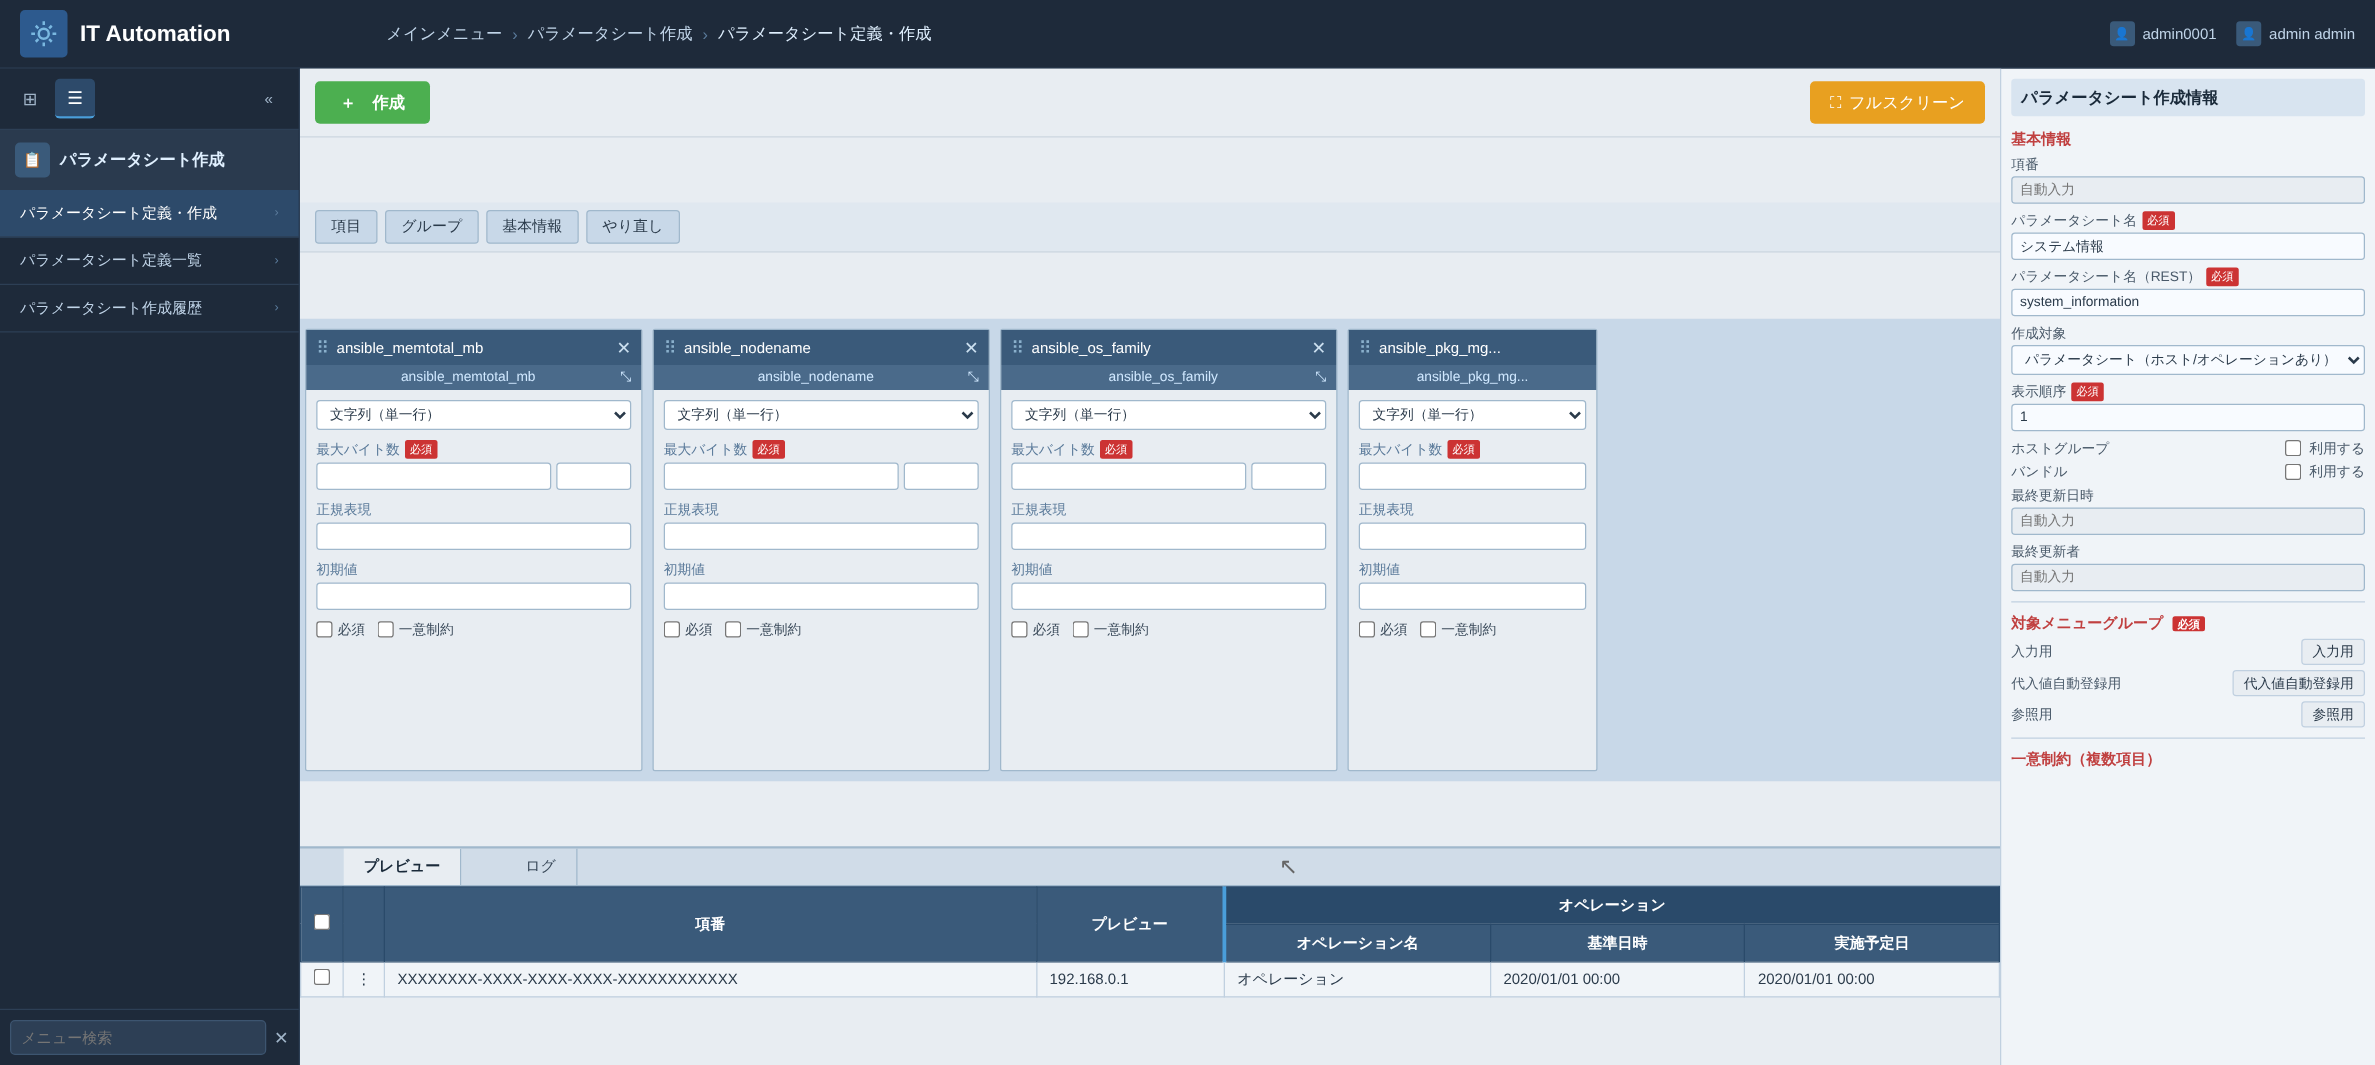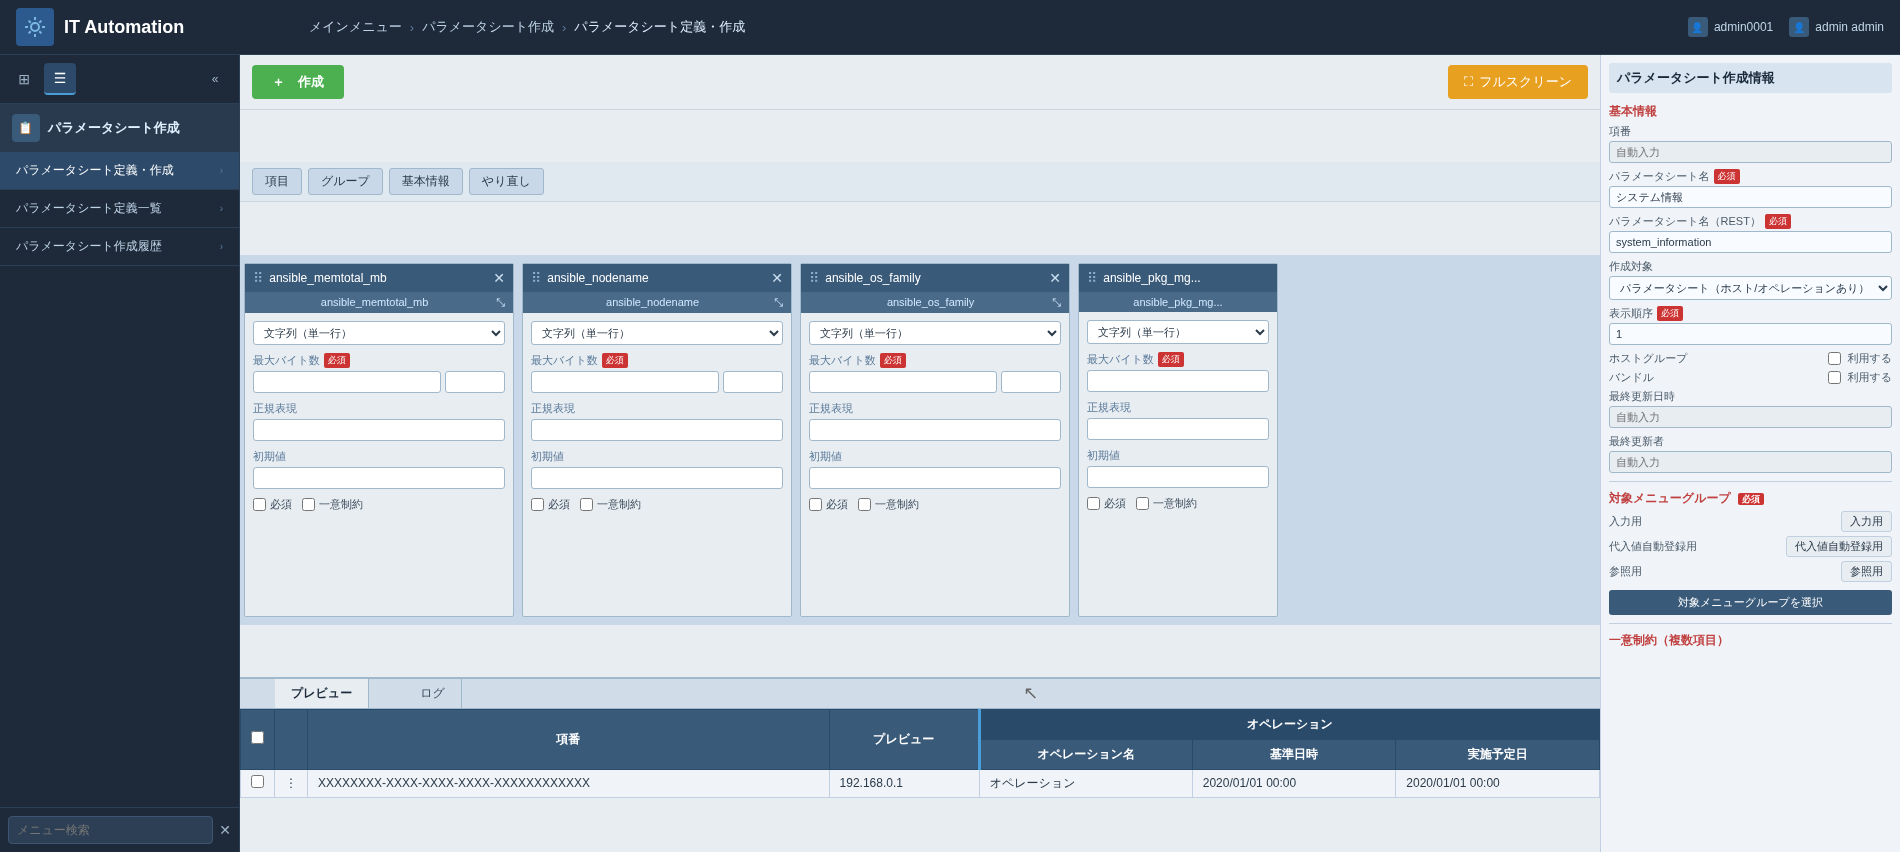--- a/index.html
+++ b/index.html
@@ -945,21 +945,20 @@
     <div class="rp-menu-group-row">
       <span class="rp-menu-group-label">代入値自動登録用</span>
       <span class="rp-menu-group-value">代入値自動登録用</span>
     </div>
 
     <div class="rp-menu-group-row">
       <span class="rp-menu-group-label">参照用</span>
       <span class="rp-menu-group-value">参照用</span>
     </div>
 
-    <button class="btn-select-menu-group">対象メニューグループを選択</button>
 
     <div style="height: 1px; background: #c0d0e0; margin: 8px 0;"></div>
 
     <div class="rp-section-red-title">一意制約（複数項目）</div>
 
   </div>
 
 </div>
 
 </body></html>

